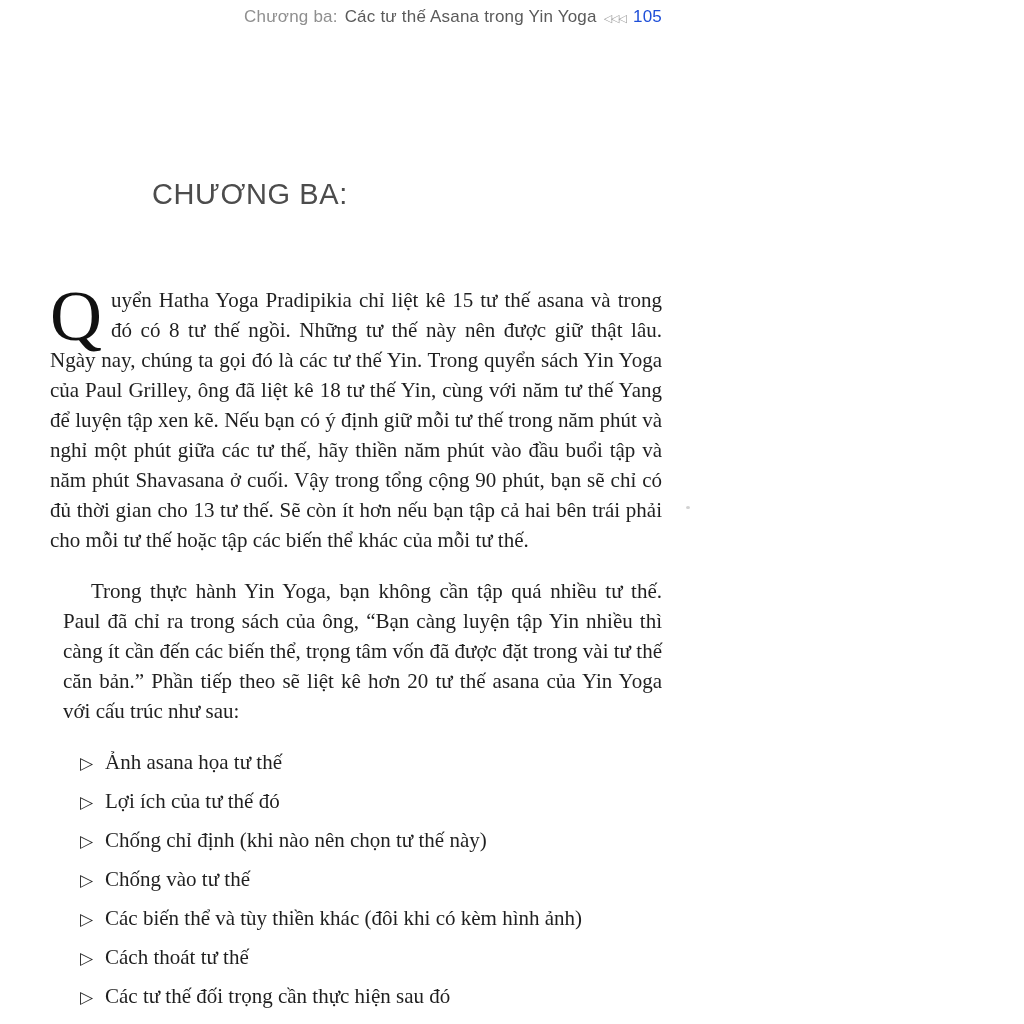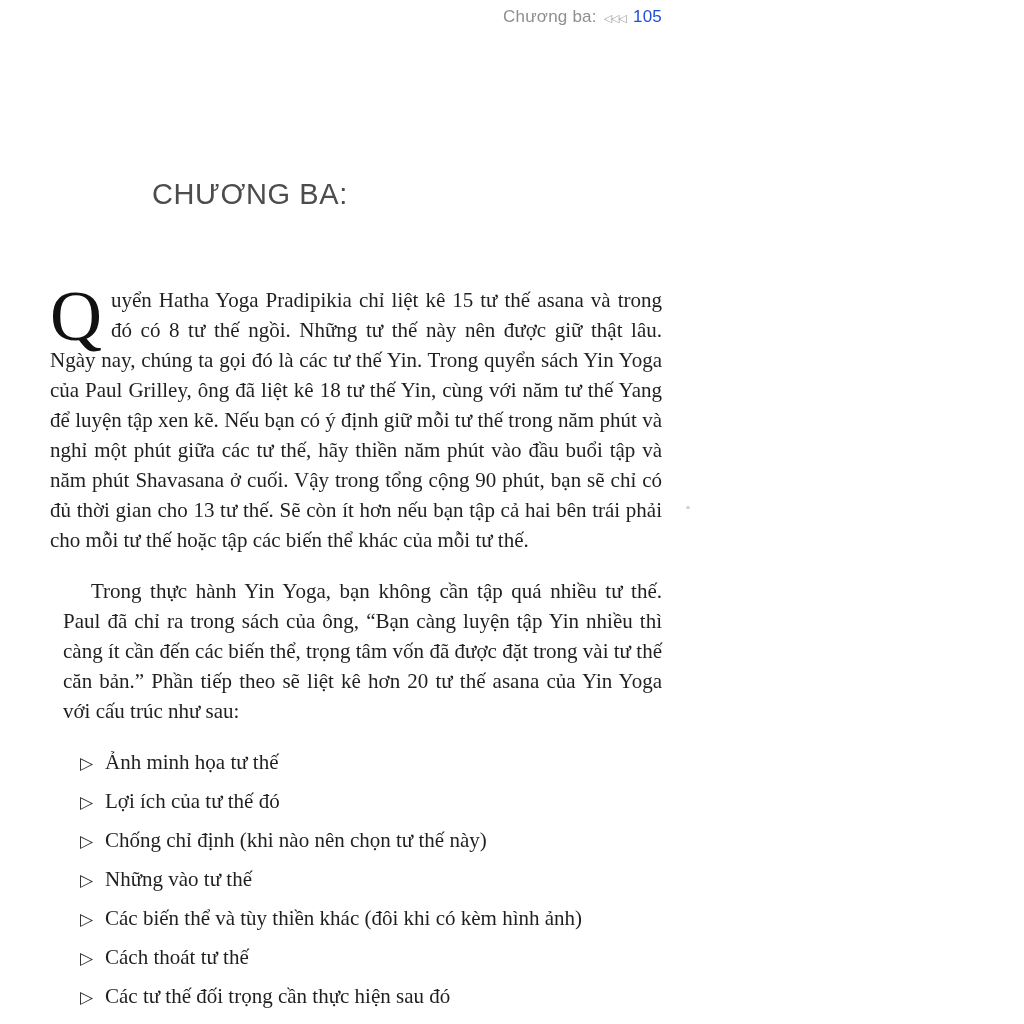--- a/index.html
+++ b/index.html
@@ -67,52 +67,53 @@
     background:#b9b9b9;border-radius:50%;opacity:.65;
   }
 </style>
 </head>
 <body>
 
 <div class="page">
 
   <header class="running-head">
     <span class="rh-light">Chương ba:</span>
+    <span class="rh-dark">Các tư thế Asana trong Yin Yoga</span>
     <span class="rh-tri">◁◁◁</span>
     <span class="rh-page">105</span>
   </header>
 
   <div class="chapter-title">
     <span class="ct-prefix">CHƯƠNG BA:</span>
   </div>
 
   <p class="bodytext para1"><span class="dropcap">Q</span><span class="seg-normal">uyển Hatha Yoga Pradipikia chỉ liệt kê 15 tư thế asana và trong đó có 8 tư thế ngồi. Những tư thế này nên được giữ thật lâu. Ngày nay, chúng ta gọi đó là các tư thế Yin. Trong quyển sách </span><span class="seg-italic">Yin Yoga</span><span class="seg-normal"> của Paul Grilley, ông đã liệt kê 18 tư thế Yin, cùng với năm tư thế Yang để luyện tập xen kẽ. Nếu bạn có ý định giữ mỗi tư thế trong năm phút và nghỉ một phút giữa các tư thế, hãy thiền năm phút vào đầu buổi tập và năm phút Shavasana ở cuối. Vậy trong tổng cộng 90 phút, bạn sẽ chỉ có đủ thời gian cho 13 tư thế. Sẽ còn ít hơn nếu bạn tập cả hai bên trái phải cho mỗi tư thế hoặc tập các biến thể khác của mỗi tư thế.</span></p>
 
   <p class="bodytext para2"><span class="seg-normal">Trong thực hành Yin Yoga, bạn không cần tập quá nhiều tư thế. Paul đã chỉ ra trong sách của ông, </span><span class="seg-italic">“Bạn càng luyện tập Yin nhiều thì càng ít cần đến các biến thể, trọng tâm vốn đã được đặt trong vài tư thế căn bản.”</span><span class="seg-normal"> Phần tiếp theo sẽ liệt kê hơn 20 tư thế asana của Yin Yoga với cấu trúc như sau:</span></p>
 
   <ul class="structure-list">
 
       <li class="li">
         <span class="bullet">▷</span>
-        <span class="li-text">Ảnh minh họa tư thế</span>
+        <span class="li-text">Ảnh asana họa tư thế</span>
       </li>
 
       <li class="li">
         <span class="bullet">▷</span>
         <span class="li-text">Lợi ích của tư thế đó</span>
       </li>
 
       <li class="li">
         <span class="bullet">▷</span>
         <span class="li-text">Chống chỉ định (khi nào nên chọn tư thế này)</span>
       </li>
 
       <li class="li">
         <span class="bullet">▷</span>
-        <span class="li-text">Những vào tư thế</span>
+        <span class="li-text">Chống vào tư thế</span>
       </li>
 
       <li class="li">
         <span class="bullet">▷</span>
         <span class="li-text">Các biến thể và tùy thiền khác (đôi khi có kèm hình ảnh)</span>
       </li>
 
       <li class="li">
         <span class="bullet">▷</span>
         <span class="li-text">Cách thoát tư thế</span>

